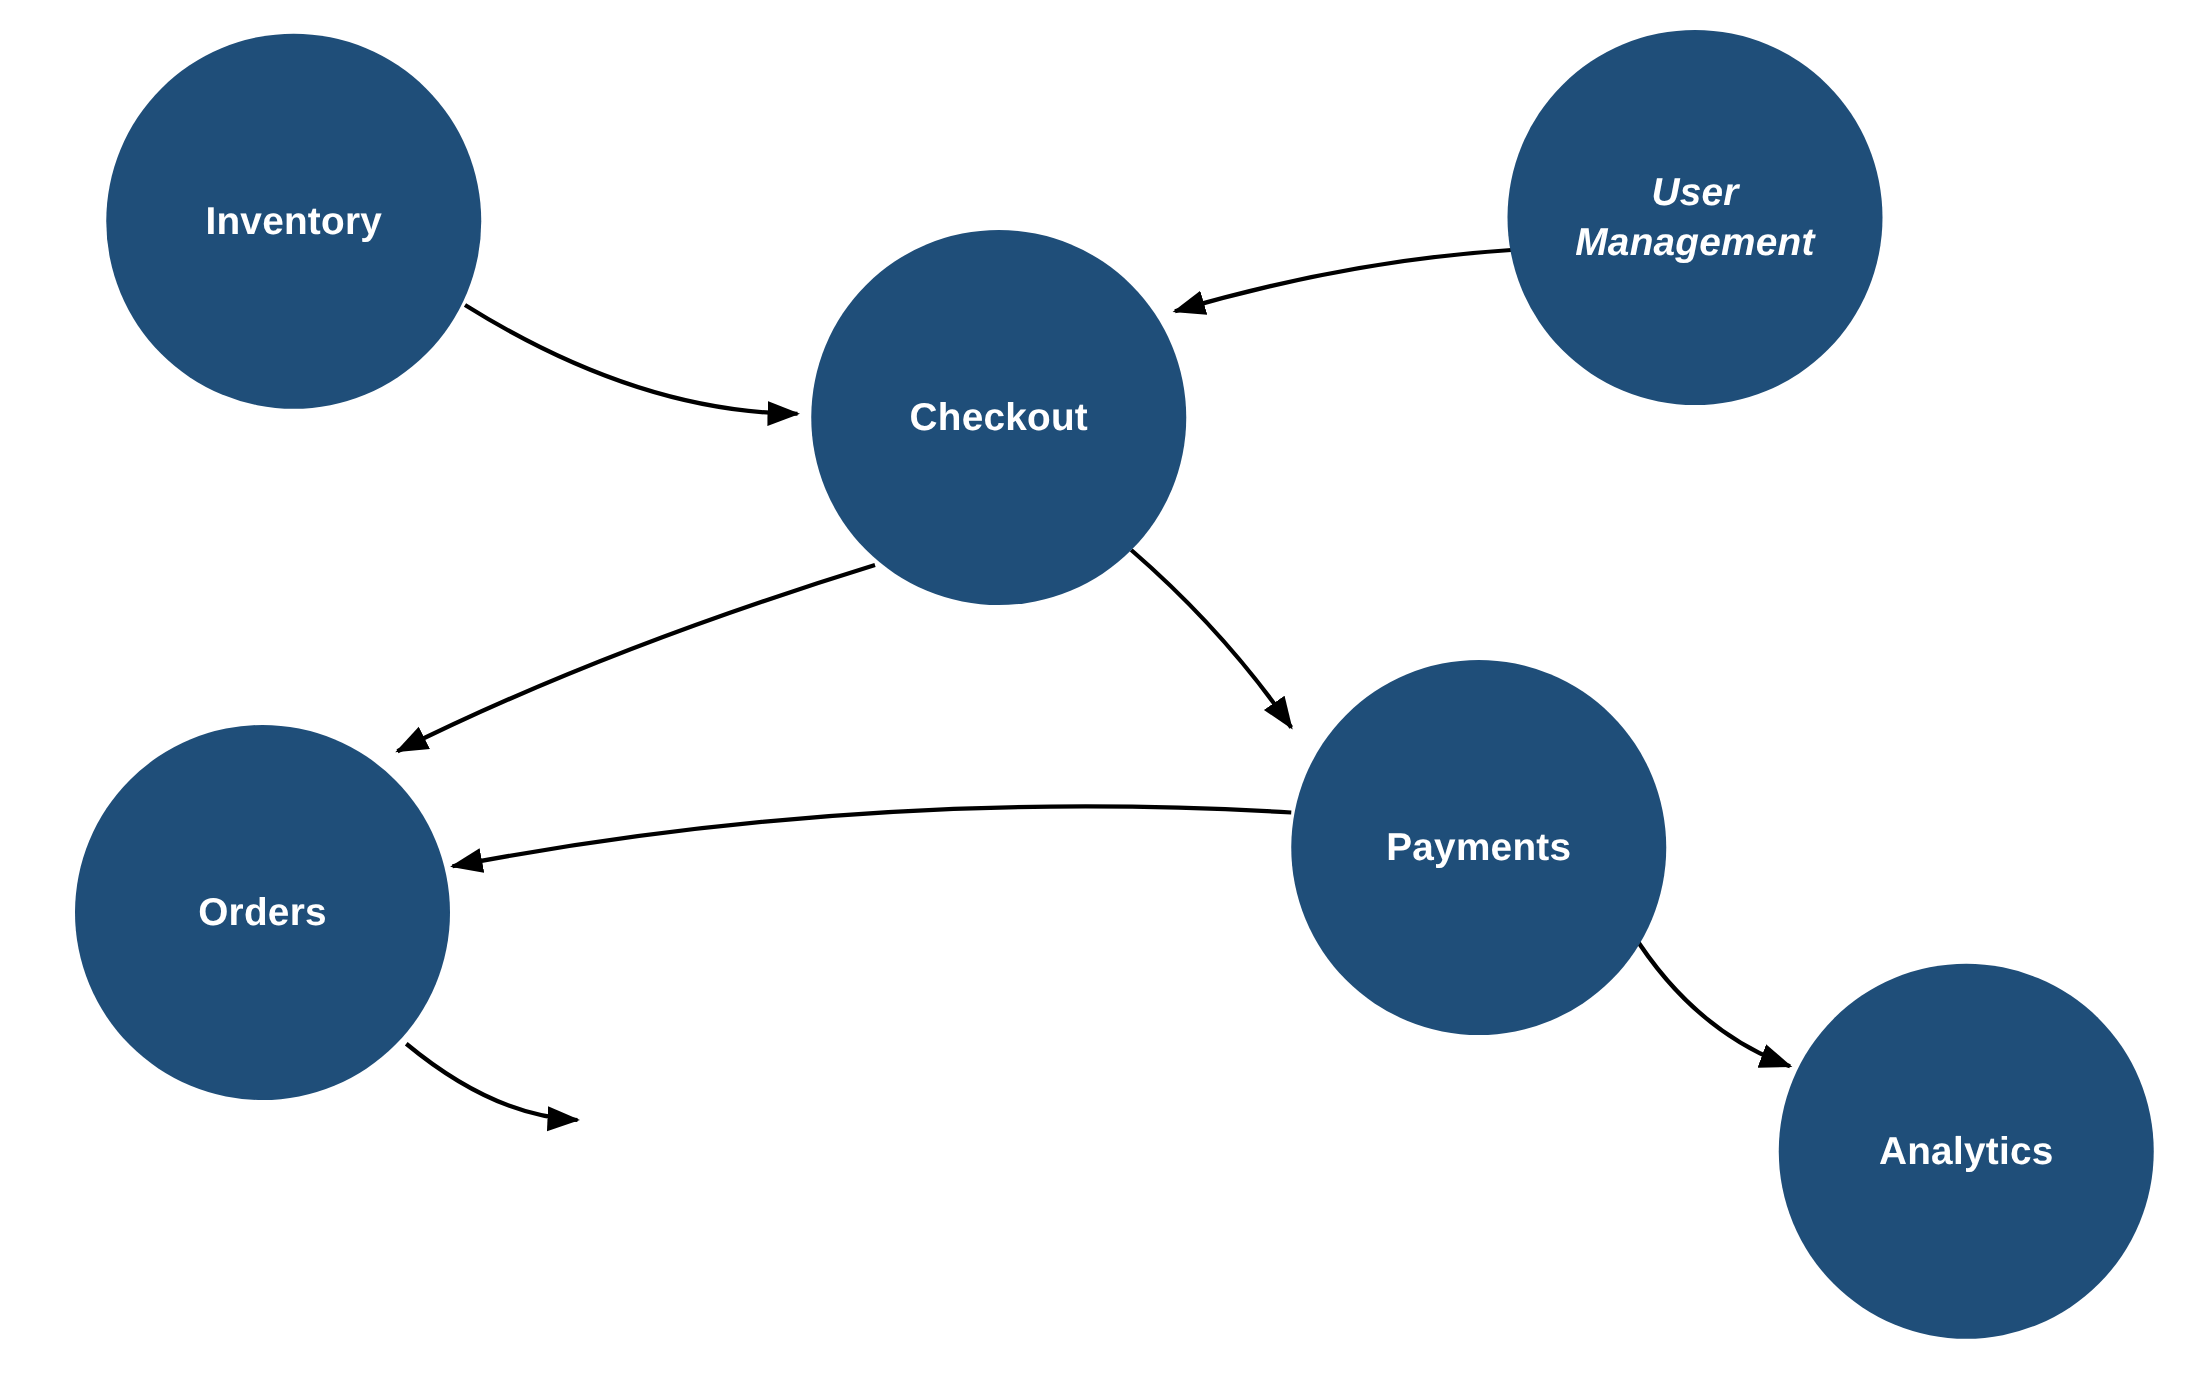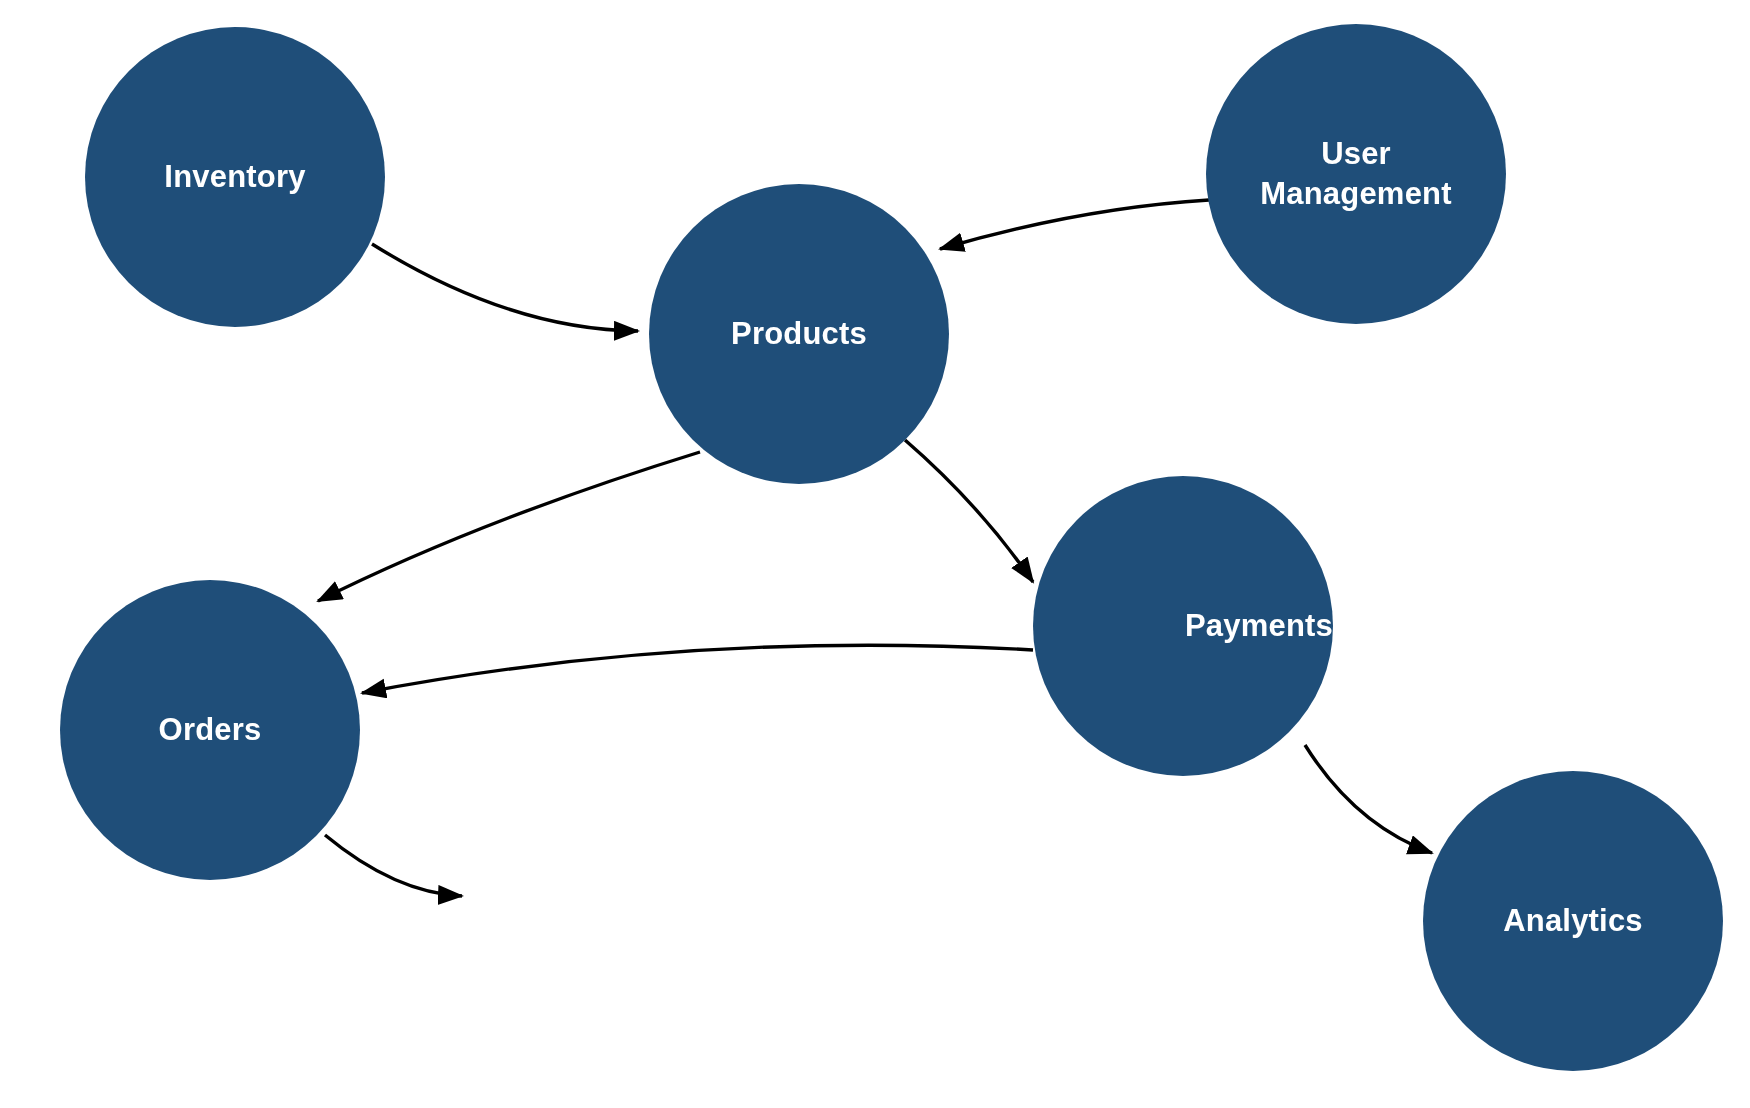--- a/index.html
+++ b/index.html
@@ -40,24 +40,24 @@
   .node-label {
     color: var(--node-text, #ffffff);
     font-size: 31px;
     font-weight: bold;
     line-height: 1.28;
     max-width: 212px;
     letter-spacing: 0.2px;
   }
   
   .node-products   { left:  85px; top:  27px; }
-  .node-user-mgmt  { left: 1206px; top:  24px; }
+  .node-user-mgmt  { left: 1206px; top:  24px; font-style: italic; }
   .node-checkout   { left: 649px; top: 184px; }
   .node-orders     { left:  60px; top: 580px; }
-  .node-payments   { left: 1033px; top: 476px; justify-content: flex-end; }
+  .node-payments   { left: 1033px; top: 528px; }
   .node-inventory  { left: 477px; top: 785px; }
   .node-analytics  { left: 1423px; top: 771px; }
 </style>
 </head>
 <body>
 
 <div id="canvas">
 
   <svg id="edges" viewBox="0 0 1750 1108" xmlns="http://www.w3.org/2000/svg">
     <defs>
@@ -83,21 +83,21 @@
 
   <div class="node node-products">
     <span class="node-label">Inventory</span>
   </div>
 
   <div class="node node-user-mgmt">
     <span class="node-label">User Management</span>
   </div>
 
   <div class="node node-checkout">
-    <span class="node-label">Products</span>
+    <span class="node-label">Checkout</span>
   </div>
 
   <div class="node node-orders">
     <span class="node-label">Orders</span>
   </div>
 
   <div class="node node-payments">
     <span class="node-label">Payments</span>
   </div>
 

